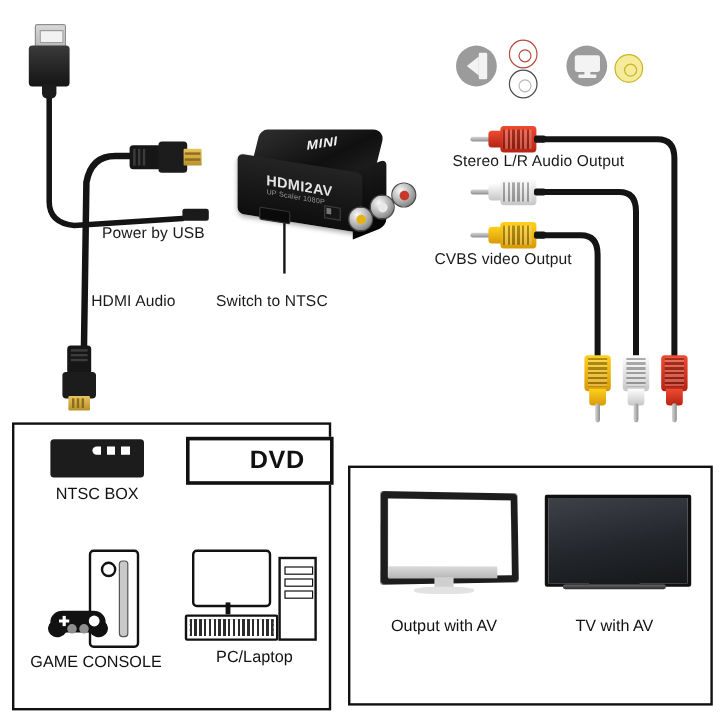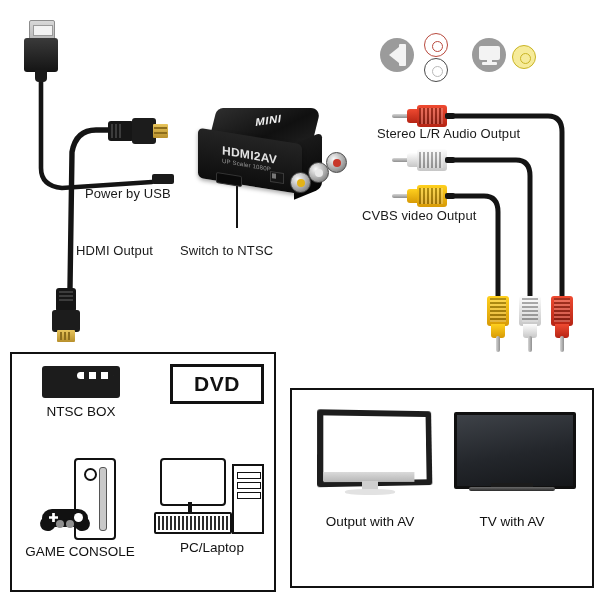--- a/index.html
+++ b/index.html
@@ -281,33 +281,33 @@
   <div class="jk red" style="left:424px;top:33px;"></div>
   <div class="jk wht" style="left:424px;top:58px;"></div>
   <div class="ic-circ" style="left:472px;top:38px;">
     <div class="mon"></div>
       <div class="mon-s"></div>
       <div class="mon-f"></div>
   </div>
   <div class="jk yel" style="left:512px;top:45px;"></div>
 
   <div class="lbl" style="left:85px;top:186px;">Power by USB</div>
-  <div class="lbl" style="left:76px;top:243px;">HDMI Output</div>
+  <div class="lbl" style="left:76px;top:243px;">HDMI Audio</div>
   <div class="lbl" style="left:180px;top:243px;">Switch to NTSC</div>
   <div class="lbl" style="left:377px;top:126px;text-align:right;">Stereo L/R Audio Output</div>
   <div class="lbl" style="left:362px;top:208px;text-align:center;">CVBS video Output</div>
 
   <div class="panel" style="left:10px;top:352px;width:262px;height:236px;">
 
     <div class="cbox" style="left:30px;top:12px;width:78px;height:32px;">
       <div class="dots"></div>
     </div>
     <div class="pcap" style="left:12px;top:50px;width:114px;">NTSC BOX</div>
 
-    <div class="dvdbox" style="left:158px;top:10px;width:88px;height:34px;">
+    <div class="dvdbox" style="left:143px;top:10px;width:88px;height:34px;padding-left:29px;">
       <span>DVD</span>
     </div>
 
     <div class="console" style="left:62px;top:104px;width:38px;height:78px;">
       <div class="pw"></div>
         <div class="slot"></div>
     </div>
     <div class="pad" style="left:30px;top:152px;">
       <div class="gl"></div>
         <div class="gr"></div>

